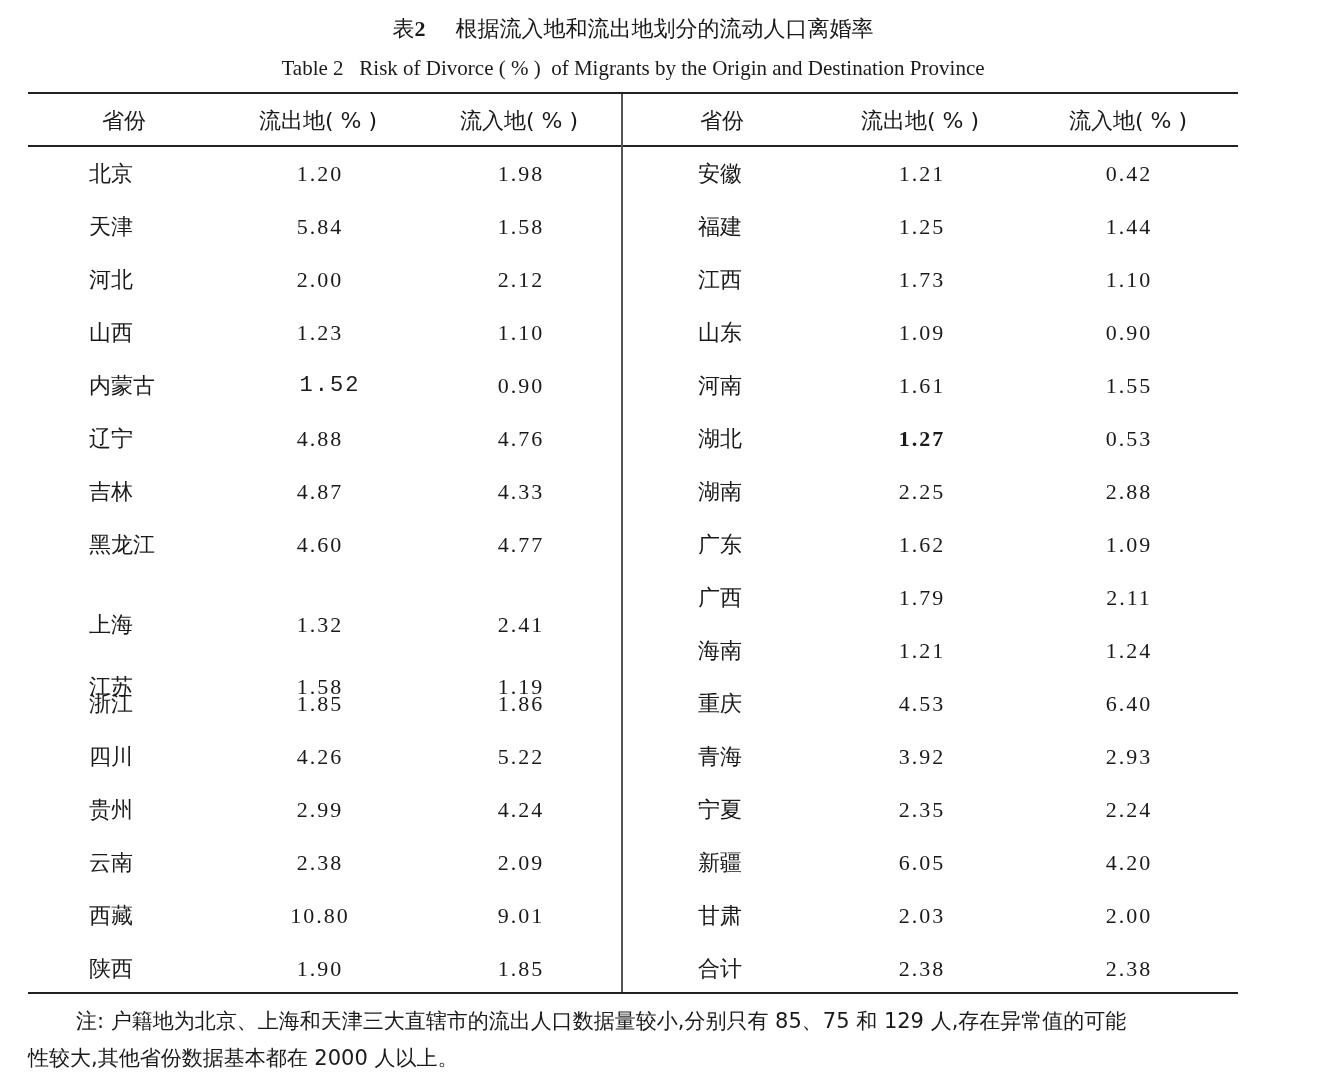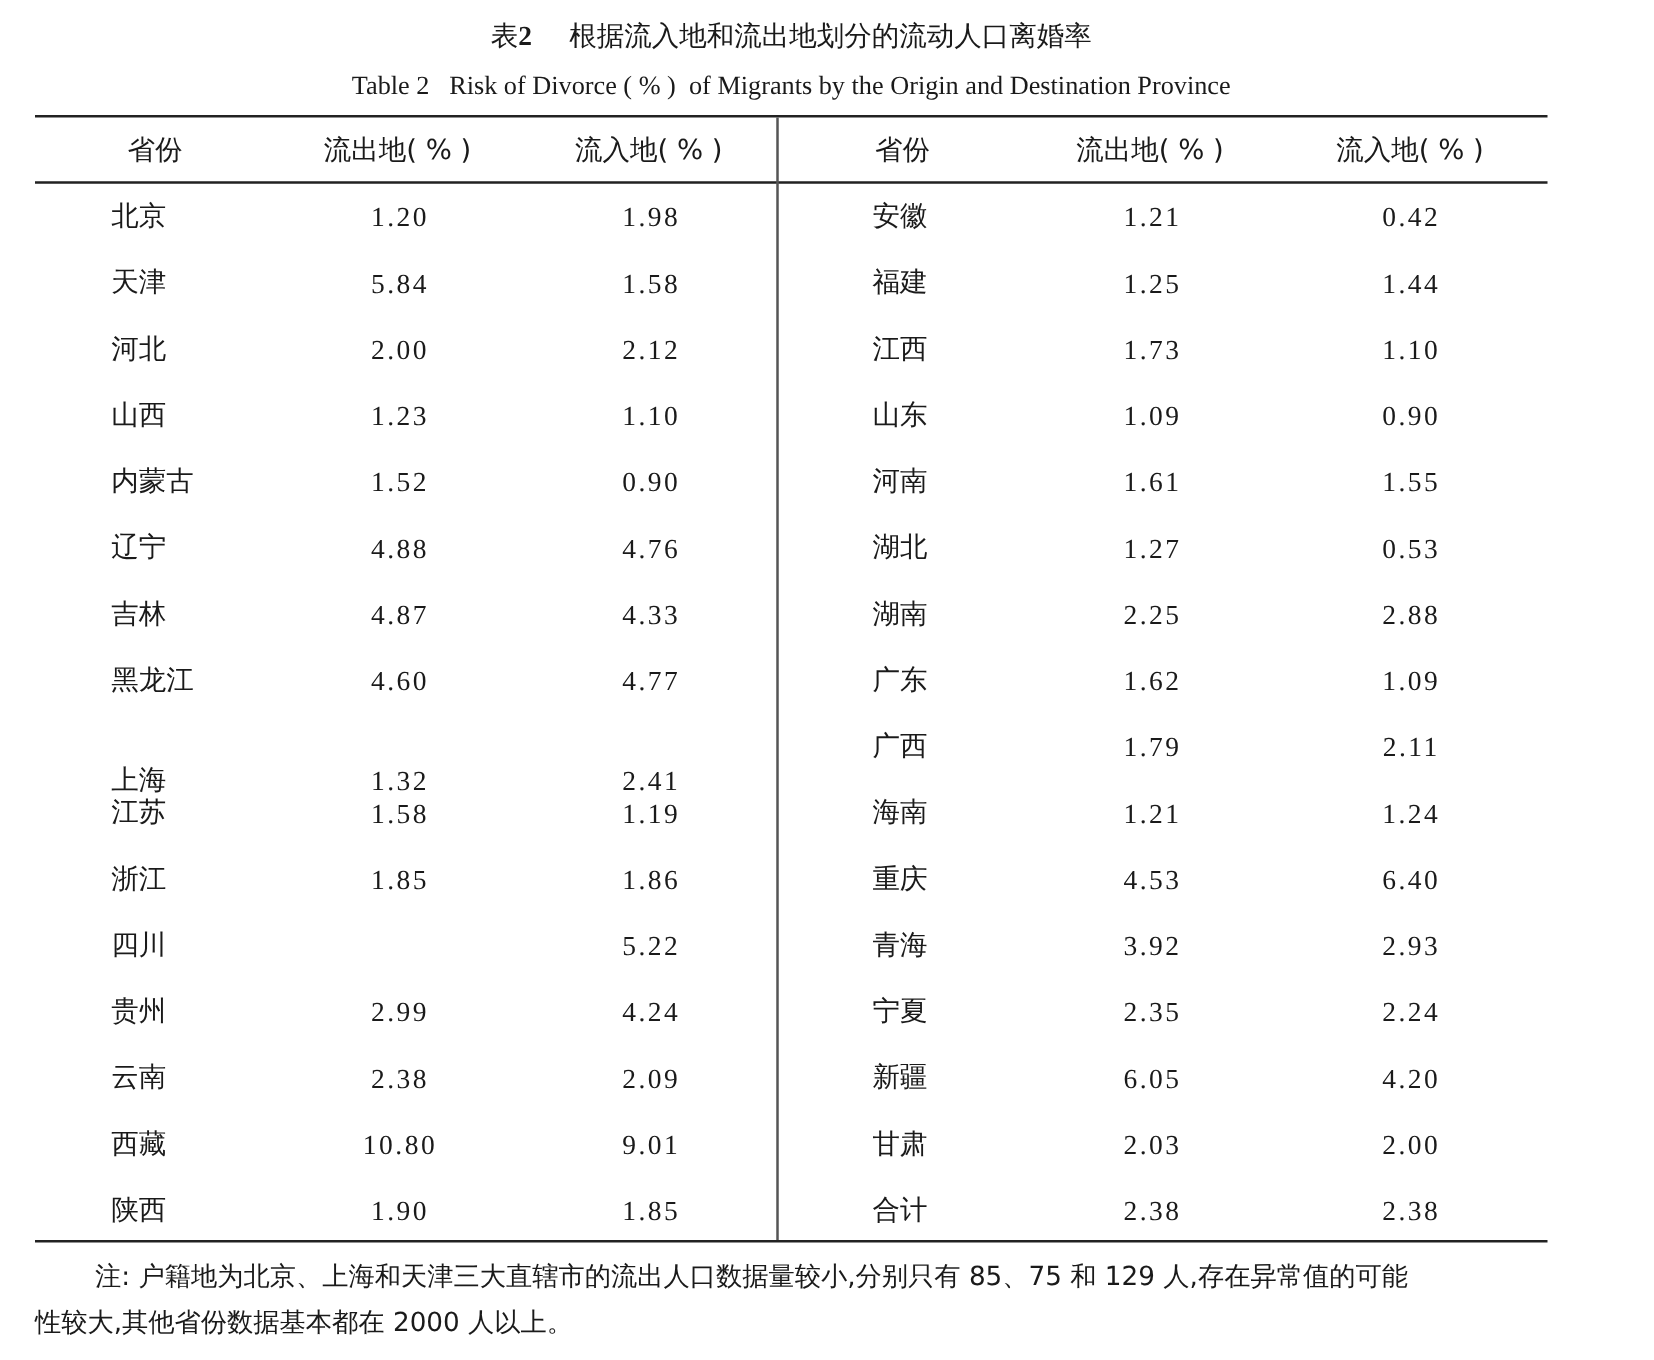--- a/index.html
+++ b/index.html
@@ -59,21 +59,21 @@
       <div class="cell num" style="left: 260px;">2.00</div>
       <div class="cell num" style="left: 461px;">2.12</div>
     </div>
     <div class="row" style="top: 306px; text-decoration: underline;">
       <div class="cell prov" style="left: 89px;">山西</div>
       <div class="cell num" style="left: 260px;">1.23</div>
       <div class="cell num" style="left: 461px;">1.10</div>
     </div>
     <div class="row" style="top: 359px;">
       <div class="cell prov" style="left: 89px;">内蒙古</div>
-      <div class="cell num" style="left: 260px;">1.52</div>
+      <div class="cell num" style="left: 270px; font-family: Liberation Mono, monospace;">1.52</div>
       <div class="cell num" style="left: 461px;">0.90</div>
     </div>
     <div class="row" style="top: 412px;">
       <div class="cell prov" style="left: 89px;">辽宁</div>
       <div class="cell num" style="left: 260px;">4.88</div>
       <div class="cell num" style="left: 461px;">4.76</div>
     </div>
     <div class="row" style="top: 465px;">
       <div class="cell prov" style="left: 89px;">吉林</div>
       <div class="cell num" style="left: 260px;">4.87</div>
@@ -82,32 +82,33 @@
     <div class="row" style="top: 518px;">
       <div class="cell prov" style="left: 89px;">黑龙江</div>
       <div class="cell num" style="left: 260px;">4.60</div>
       <div class="cell num" style="left: 461px;">4.77</div>
     </div>
     <div class="row" style="top: 598px; text-decoration: underline;">
       <div class="cell prov" style="left: 89px;">上海</div>
       <div class="cell num" style="left: 260px;">1.32</div>
       <div class="cell num" style="left: 461px;">2.41</div>
     </div>
-    <div class="row" style="top: 624px;">
+    <div class="row" style="top: 660px;">
       <div class="cell prov" style="left: 89px;">江苏</div>
       <div class="cell num" style="left: 260px;">1.58</div>
       <div class="cell num" style="left: 461px;">1.19</div>
     </div>
     <div class="row" style="top: 677px;">
       <div class="cell prov" style="left: 89px;">浙江</div>
       <div class="cell num" style="left: 260px;">1.85</div>
       <div class="cell num" style="left: 461px;">1.86</div>
     </div>
     <div class="row" style="top: 730px;">
       <div class="cell prov" style="left: 89px;">四川</div>
+      <div class="cell num" style="left: 260px;">4.26</div>
       <div class="cell num" style="left: 461px;">5.22</div>
     </div>
     <div class="row" style="top: 783px; padding-left: 15px;">
       <div class="cell prov" style="left: 89px;">贵州</div>
       <div class="cell num" style="left: 260px;">2.99</div>
       <div class="cell num" style="left: 461px;">4.24</div>
     </div>
     <div class="row" style="top: 836px;">
       <div class="cell prov" style="left: 89px;">云南</div>
       <div class="cell num" style="left: 260px;">2.38</div>
@@ -143,21 +144,21 @@
       <div class="cell num" style="left: 862px;">1.09</div>
       <div class="cell num" style="left: 1069px;">0.90</div>
     </div>
     <div class="row" style="top: 359px;">
       <div class="cell prov" style="left: 698px;">河南</div>
       <div class="cell num" style="left: 862px;">1.61</div>
       <div class="cell num" style="left: 1069px;">1.55</div>
     </div>
     <div class="row" style="top: 412px;">
       <div class="cell prov" style="left: 698px;">湖北</div>
-      <div class="cell num" style="left: 862px;">1.27</div>
+      <div class="cell num" style="left: 862px; font-weight: bold;">1.27</div>
       <div class="cell num" style="left: 1069px;">0.53</div>
     </div>
     <div class="row" style="top: 465px;">
       <div class="cell prov" style="left: 698px;">湖南</div>
       <div class="cell num" style="left: 862px;">2.25</div>
       <div class="cell num" style="left: 1069px;">2.88</div>
     </div>
     <div class="row" style="top: 518px;">
       <div class="cell prov" style="left: 698px;">广东</div>
       <div class="cell num" style="left: 862px;">1.62</div>

